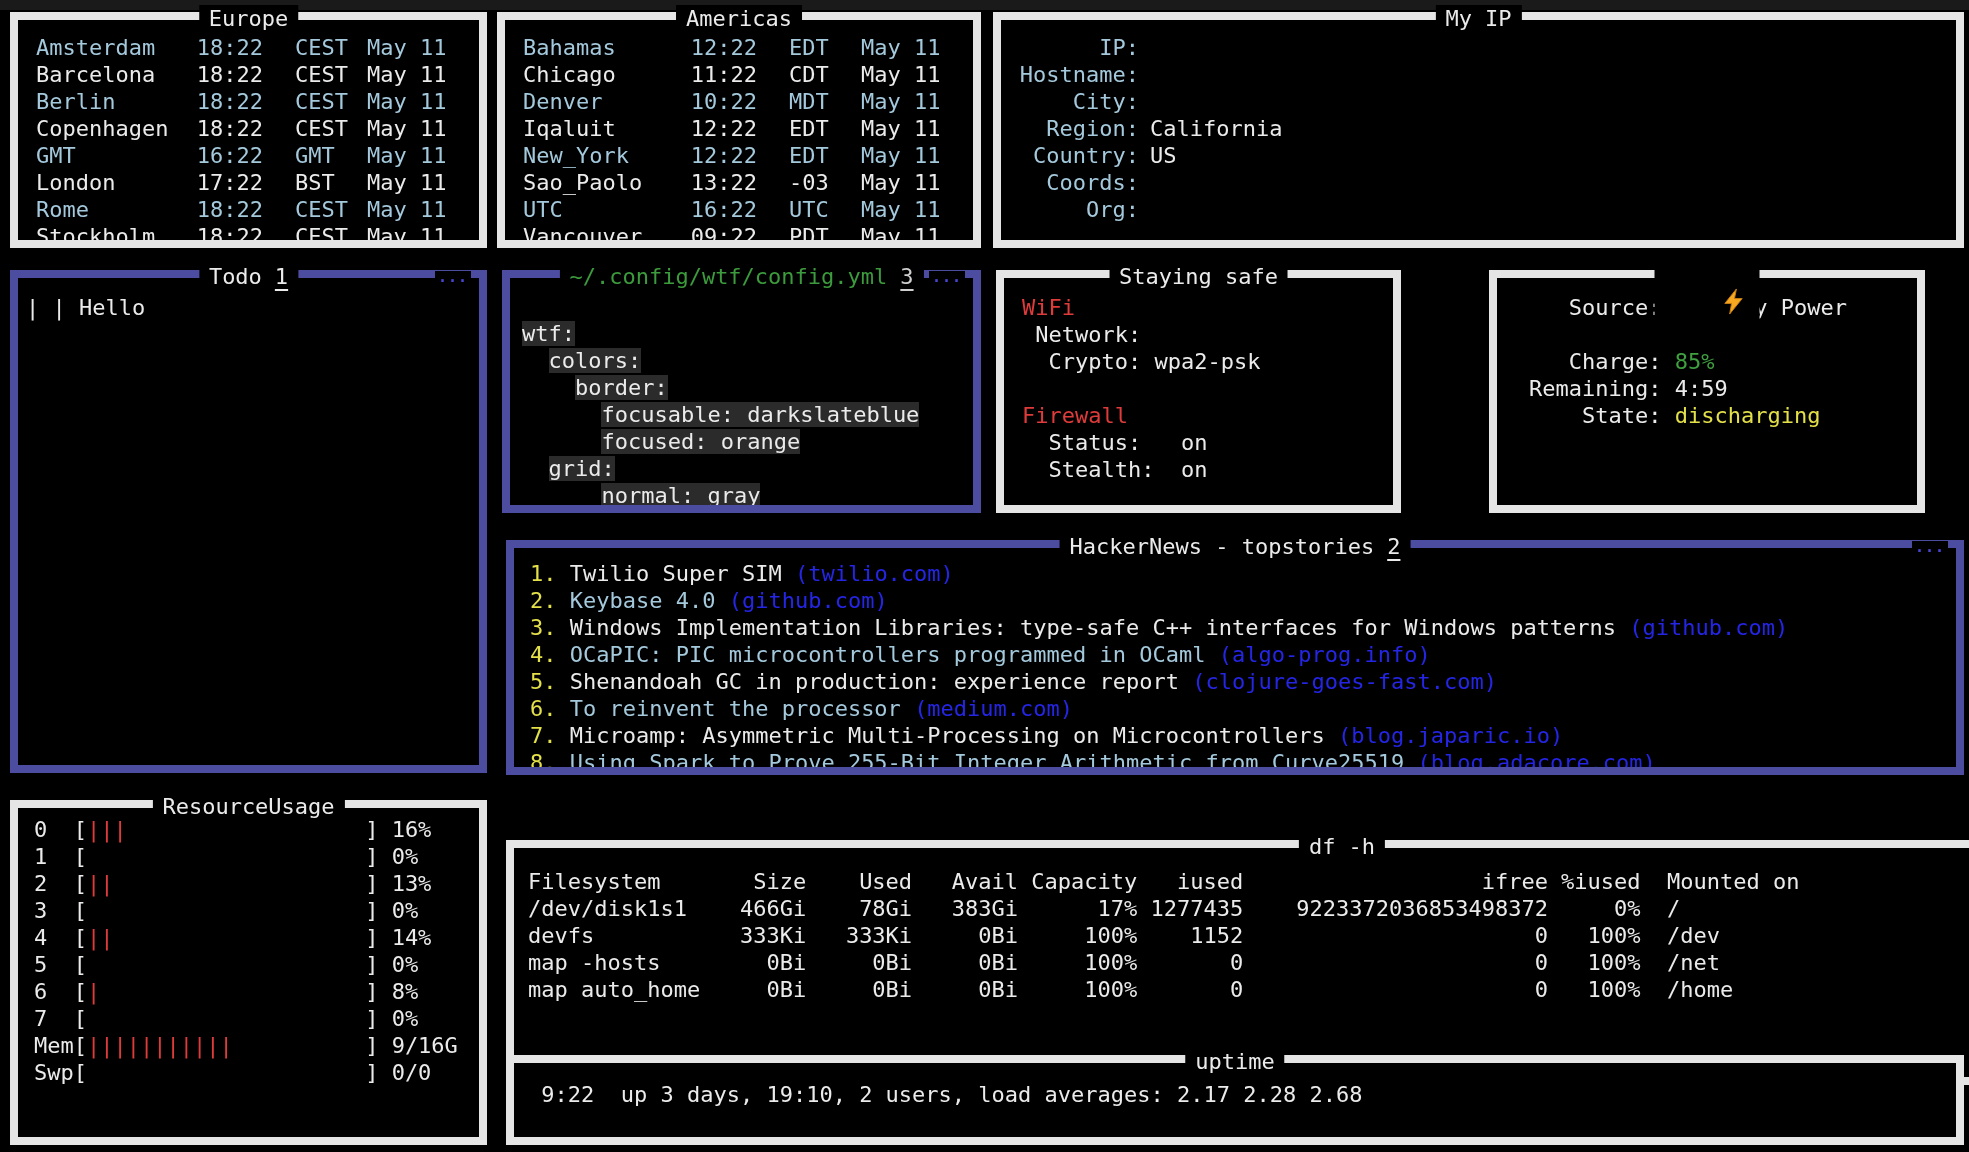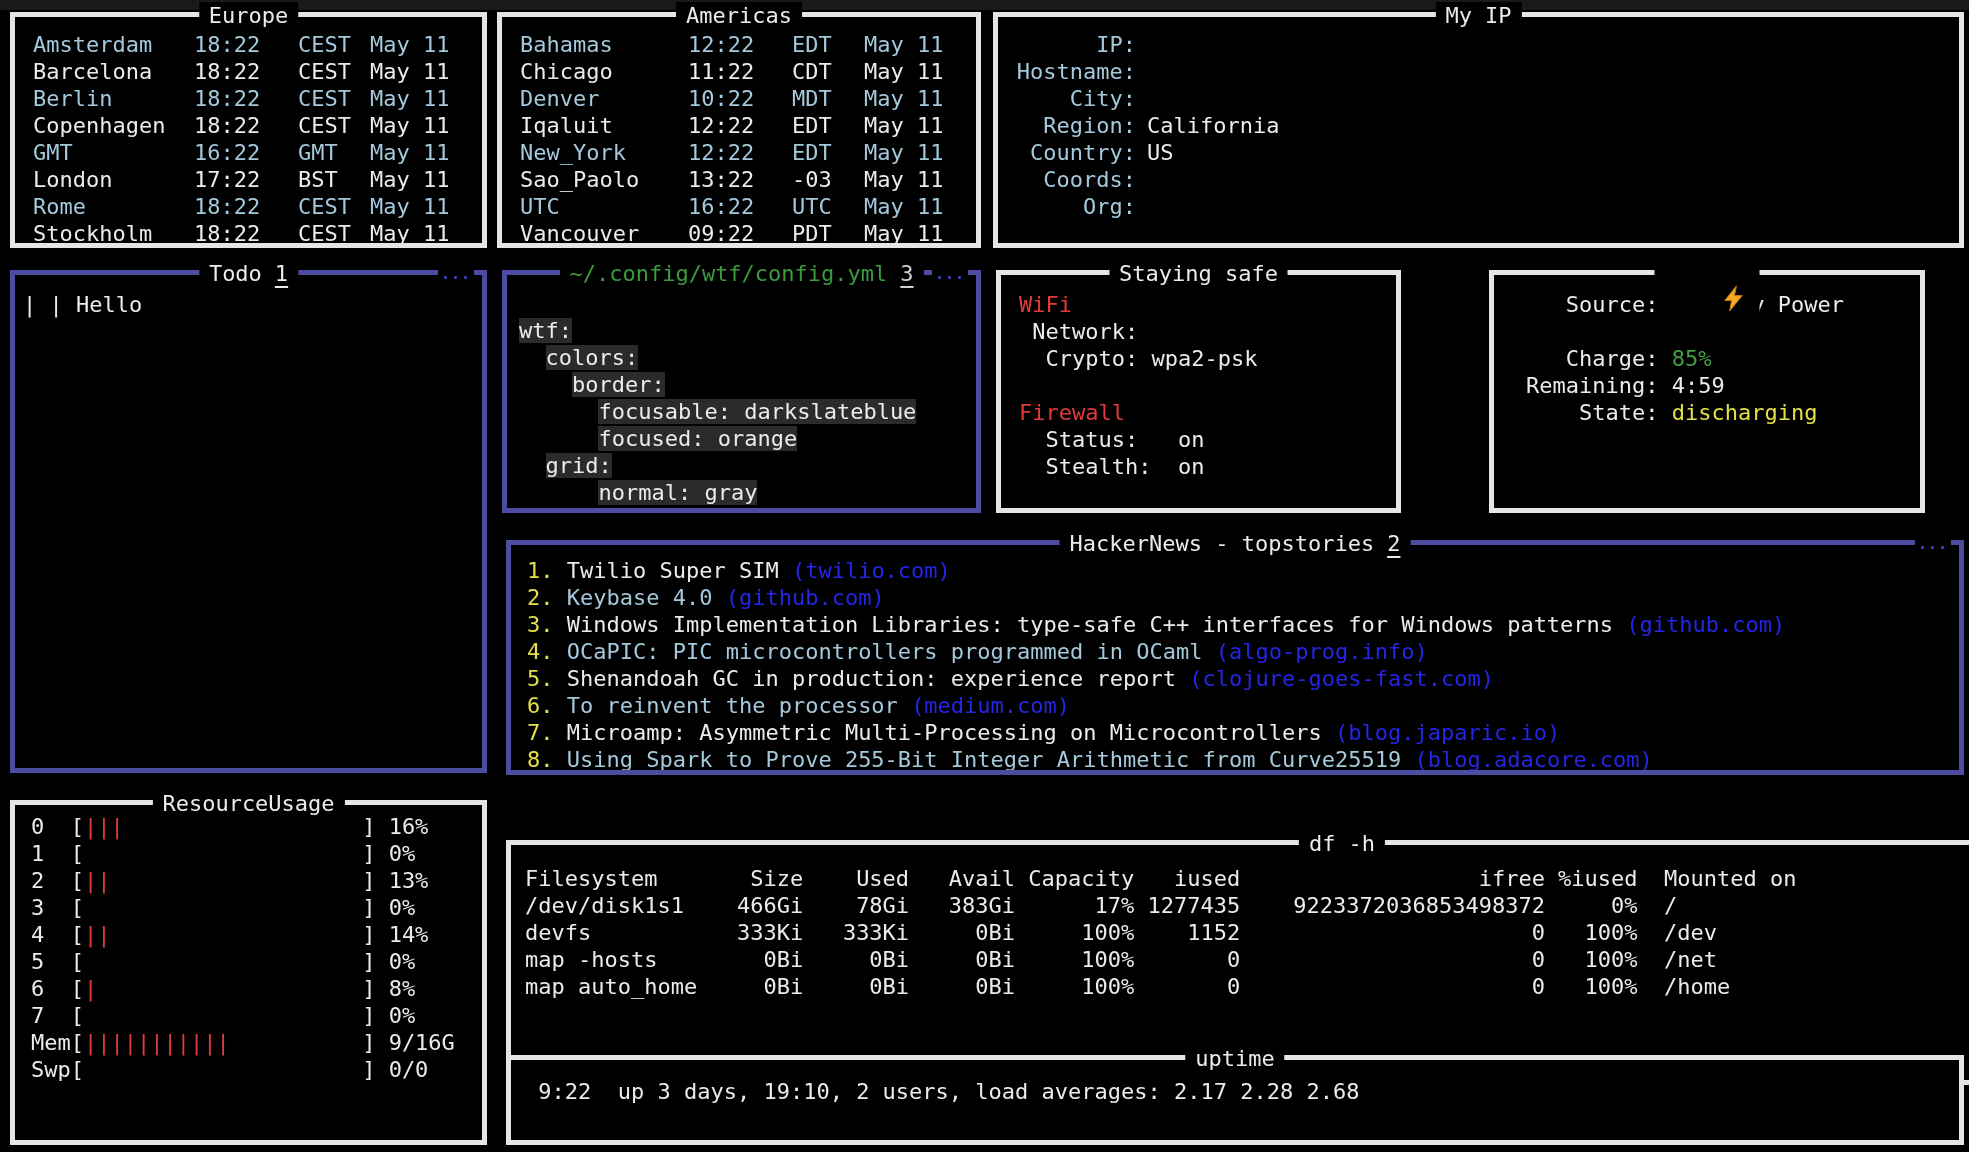--- a/index.html
+++ b/index.html
@@ -1,38 +1,38 @@
 <!DOCTYPE html>
 <html><head>
 <meta charset="utf-8">
 <style>
   *{margin:0;padding:0;box-sizing:border-box}
   html,body{background:#000}
   body{width:1969px;height:1152px;position:relative;overflow:hidden;
        font-family:"DejaVu Sans Mono",monospace;font-size:22px;line-height:27px;color:#ebebeb}
   .topbar{position:absolute;top:0;left:0;width:1969px;height:10px;background:#1a1a1a}
-  .panel{position:absolute;border:5px solid #e5e5e5;background:#000;overflow:visible}
+  .panel{position:absolute;border:8px solid #e5e5e5;background:#000;overflow:visible}
   .panel.focusable{border-color:#4c4ca0}
   .pbody{position:absolute;inset:0;overflow:hidden}
   .ptitle{position:absolute;top:-15px;left:50%;transform:translateX(-50%);
           background:#000;padding:0 10px;white-space:pre;color:#ebebeb;z-index:2}
   .pidx{margin-left:13px;text-decoration:underline;text-underline-offset:5px}
   .green{color:#3c9b3c}
   .idx-gray{color:#cfcfcf}
   .dots{position:absolute;top:-7px;right:8px;background:#000;color:#4646d2;
         font-weight:bold;font-size:15px;letter-spacing:1px;line-height:12px;padding:0 3px;z-index:2}
   .c-white{color:#ebebeb}.c-lightblue{color:#a4c9dc}.c-red{color:#e03b3b}
   .c-yellow{color:#e3e04a}.c-green{color:#3fa03f}.c-blue{color:#2525e6}
   .line{white-space:pre}
   .chip{background:#2b2b2b}
   
   .clock-body{padding:14px 26px 0 18px}
   .clock-row{display:flex;white-space:pre}
   .clock-city{flex:1}
-  .clock-time{width:72px;text-align:left}
+  .clock-time{width:72px;text-align:right}
   .clock-tz{width:60px;margin-left:32px}
   .clock-date{width:86px;margin-left:12px}
   
   .myip-body{padding:14px 0 0 18px}
   .ip-row{display:flex;white-space:pre}
   .ip-label{width:120px;text-align:right;color:#a4c9dc}
   .ip-value{margin-left:11px}
   
   .todo-body{padding:16px 0 0 8px}
   .config-body{padding:42px 0 0 12px}

